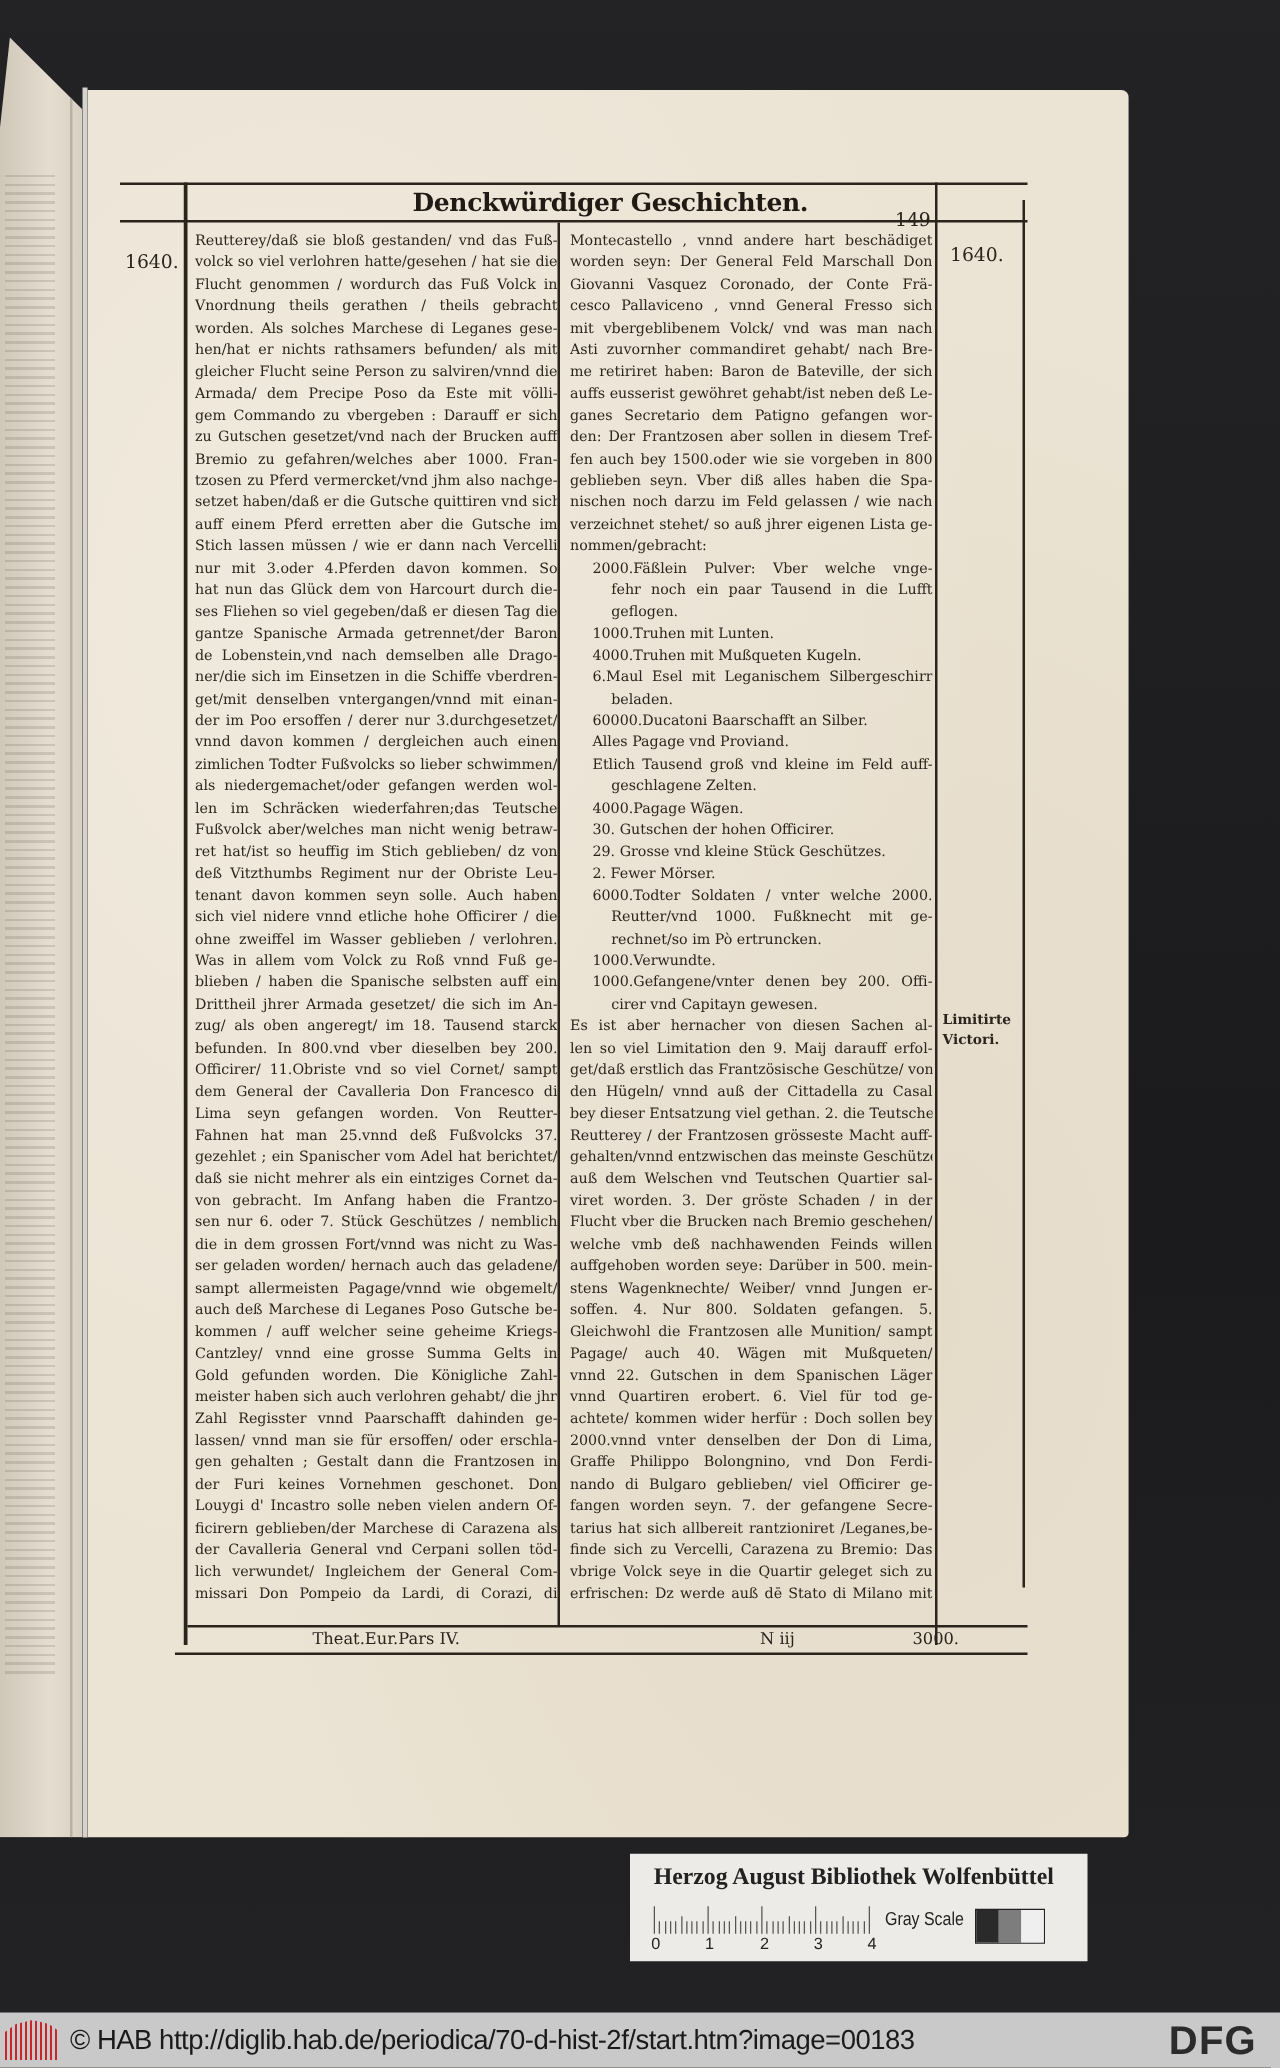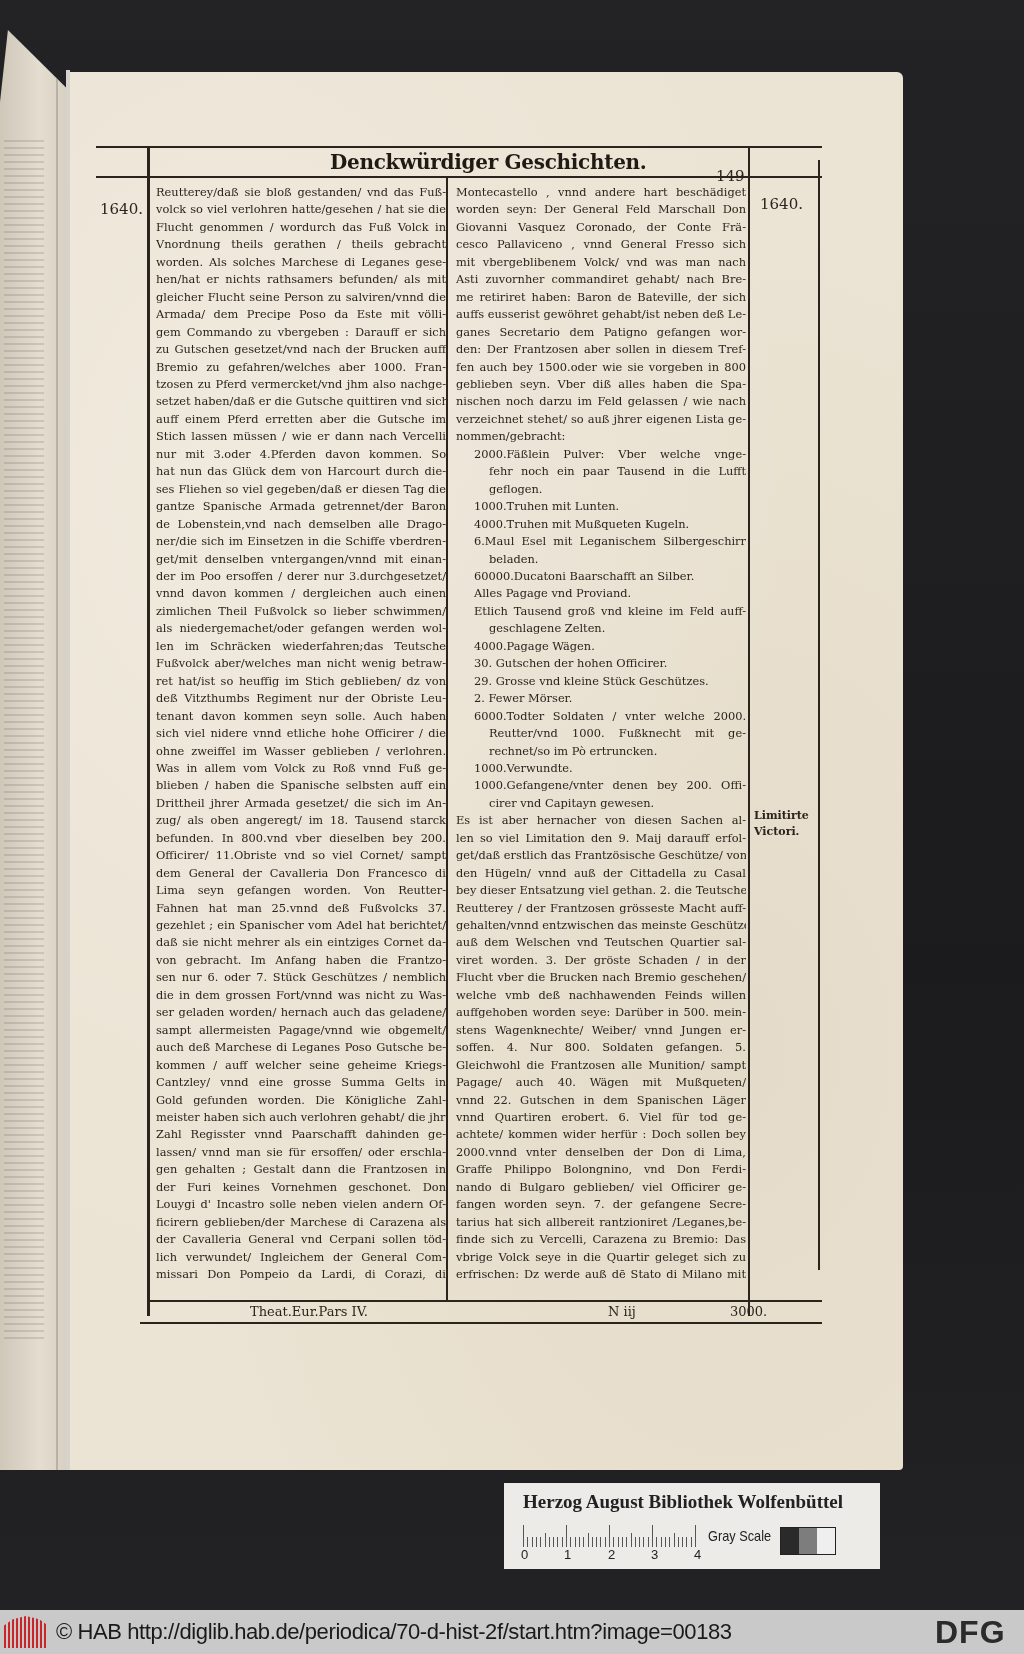--- a/index.html
+++ b/index.html
@@ -63,22 +63,23 @@
   }
   .col .line { white-space: nowrap; overflow: hidden; text-align: justify; text-align-last: justify; }
   .col .line.last { text-align-last: left; }
   .col.left { left: 156px; width: 290px; }
   .col.right { left: 456px; width: 290px; }
   .col .ind1 { padding-left: 18px; }
   .col .ind2 { padding-left: 33px; }
   .footer-sig { position: absolute; top: 1304px; font-size: 13px; color: #2a241d; margin-left: 28px; }
   
   .card {
-    position: absolute; left: 504px; top: 1483px; width: 376px; height: 86px;
+    position: absolute; left: 504px; top: 1483px; width: 338px; height: 86px;
     background: #ecebe8;
+    padding-left: 28px;
   }
   .card-title {
     position: absolute; left: 19px; top: 8px;
     font-family: "Liberation Serif", serif; font-weight: bold;
     font-size: 19px; color: #222; white-space: nowrap;
   }
   .ruler { position: absolute; left: 19px; top: 42px; width: 180px; height: 22px; }
   .tick { position: absolute; bottom: 0; width: 1px; background: #555; }
   .ruler-num {
     position: absolute; top: 64px; font-family: "Liberation Sans", sans-serif;
@@ -166,21 +167,21 @@
     <div class="line">Stich lassen müssen / wie er dann nach Vercelli</div>
     <div class="line">nur mit 3.oder 4.Pferden davon kommen. So</div>
     <div class="line">hat nun das Glück dem von Harcourt durch die-</div>
     <div class="line">ses Fliehen so viel gegeben/daß er diesen Tag die</div>
     <div class="line">gantze Spanische Armada getrennet/der Baron</div>
     <div class="line">de Lobenstein,vnd nach demselben alle Drago-</div>
     <div class="line">ner/die sich im Einsetzen in die Schiffe vberdren-</div>
     <div class="line">get/mit denselben vntergangen/vnnd mit einan-</div>
     <div class="line">der im Poo ersoffen / derer nur 3.durchgesetzet/</div>
     <div class="line">vnnd davon kommen / dergleichen auch einen</div>
-    <div class="line">zimlichen Theil Fußvolck so lieber schwimmen/</div>
+    <div class="line">zimlichen Todter Fußvolcks so lieber schwimmen/</div>
     <div class="line">als niedergemachet/oder gefangen werden wol-</div>
     <div class="line">len im Schräcken wiederfahren;das Teutsche</div>
     <div class="line">Fußvolck aber/welches man nicht wenig betraw-</div>
     <div class="line">ret hat/ist so heuffig im Stich geblieben/ dz von</div>
     <div class="line">deß Vitzthumbs Regiment nur der Obriste Leu-</div>
     <div class="line">tenant davon kommen seyn solle. Auch haben</div>
     <div class="line">sich viel nidere vnnd etliche hohe Officirer / die</div>
     <div class="line">ohne zweiffel im Wasser geblieben / verlohren.</div>
     <div class="line">Was in allem vom Volck zu Roß vnnd Fuß ge-</div>
     <div class="line">blieben / haben die Spanische selbsten auff ein</div>

